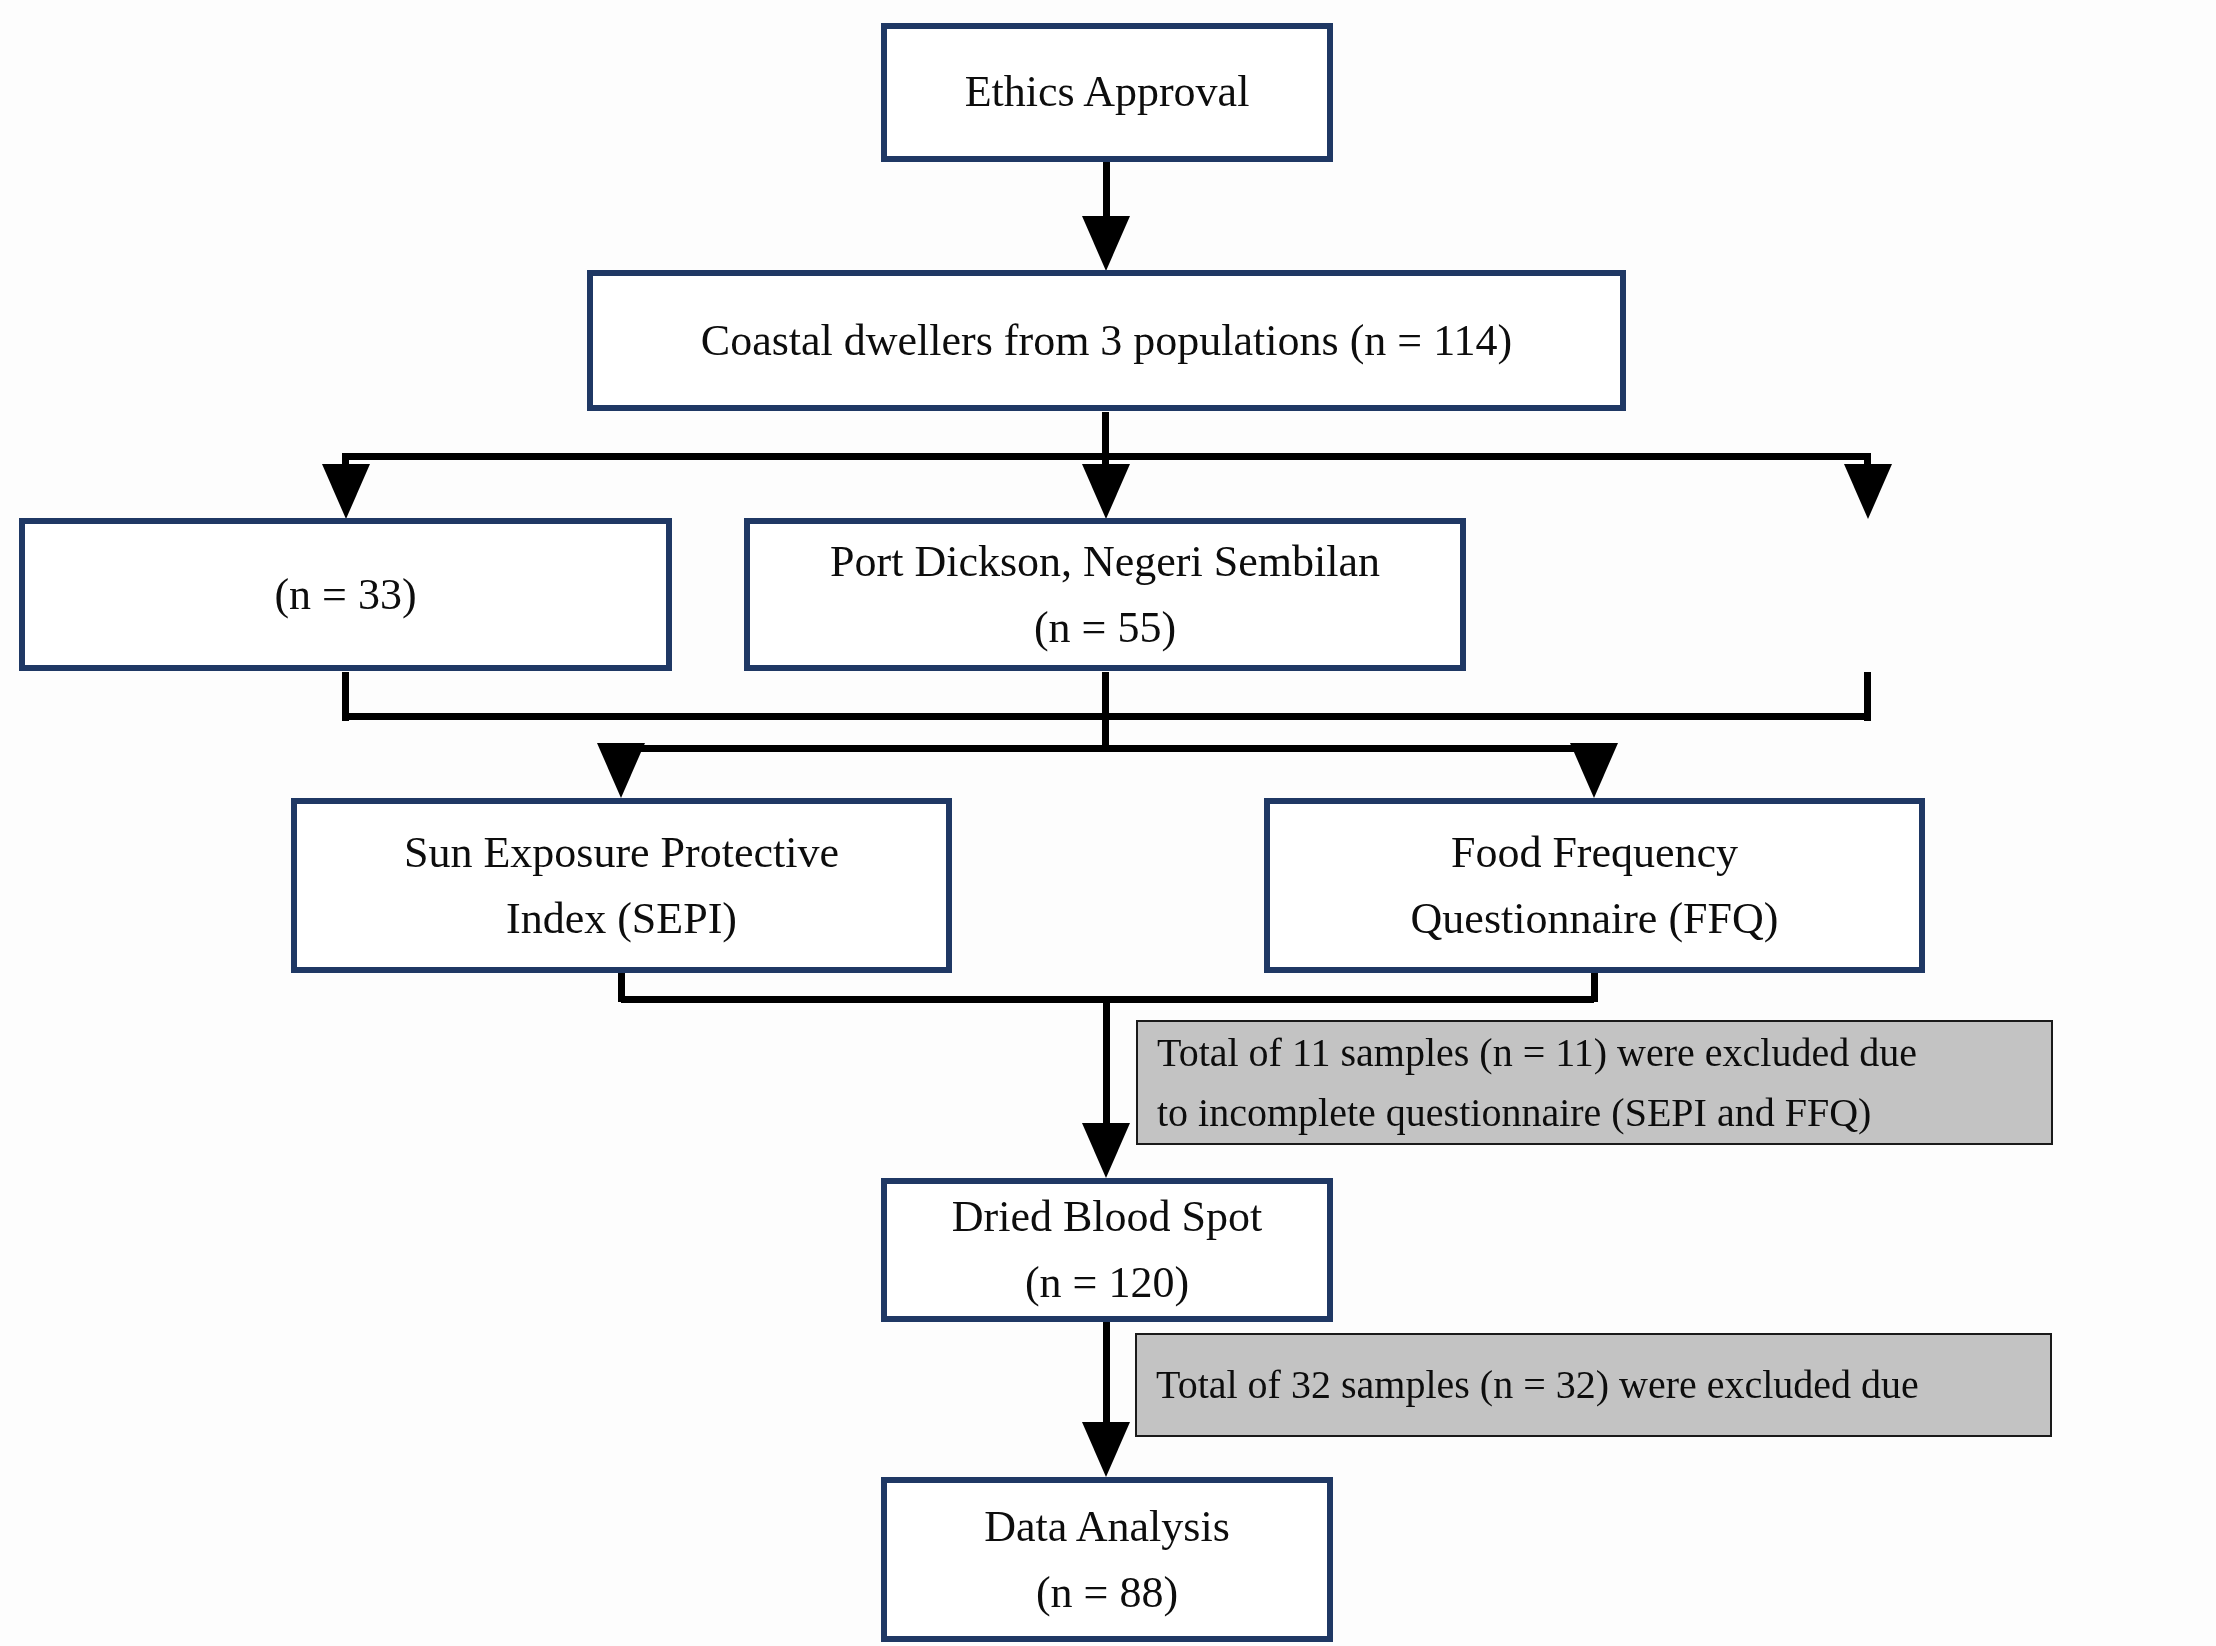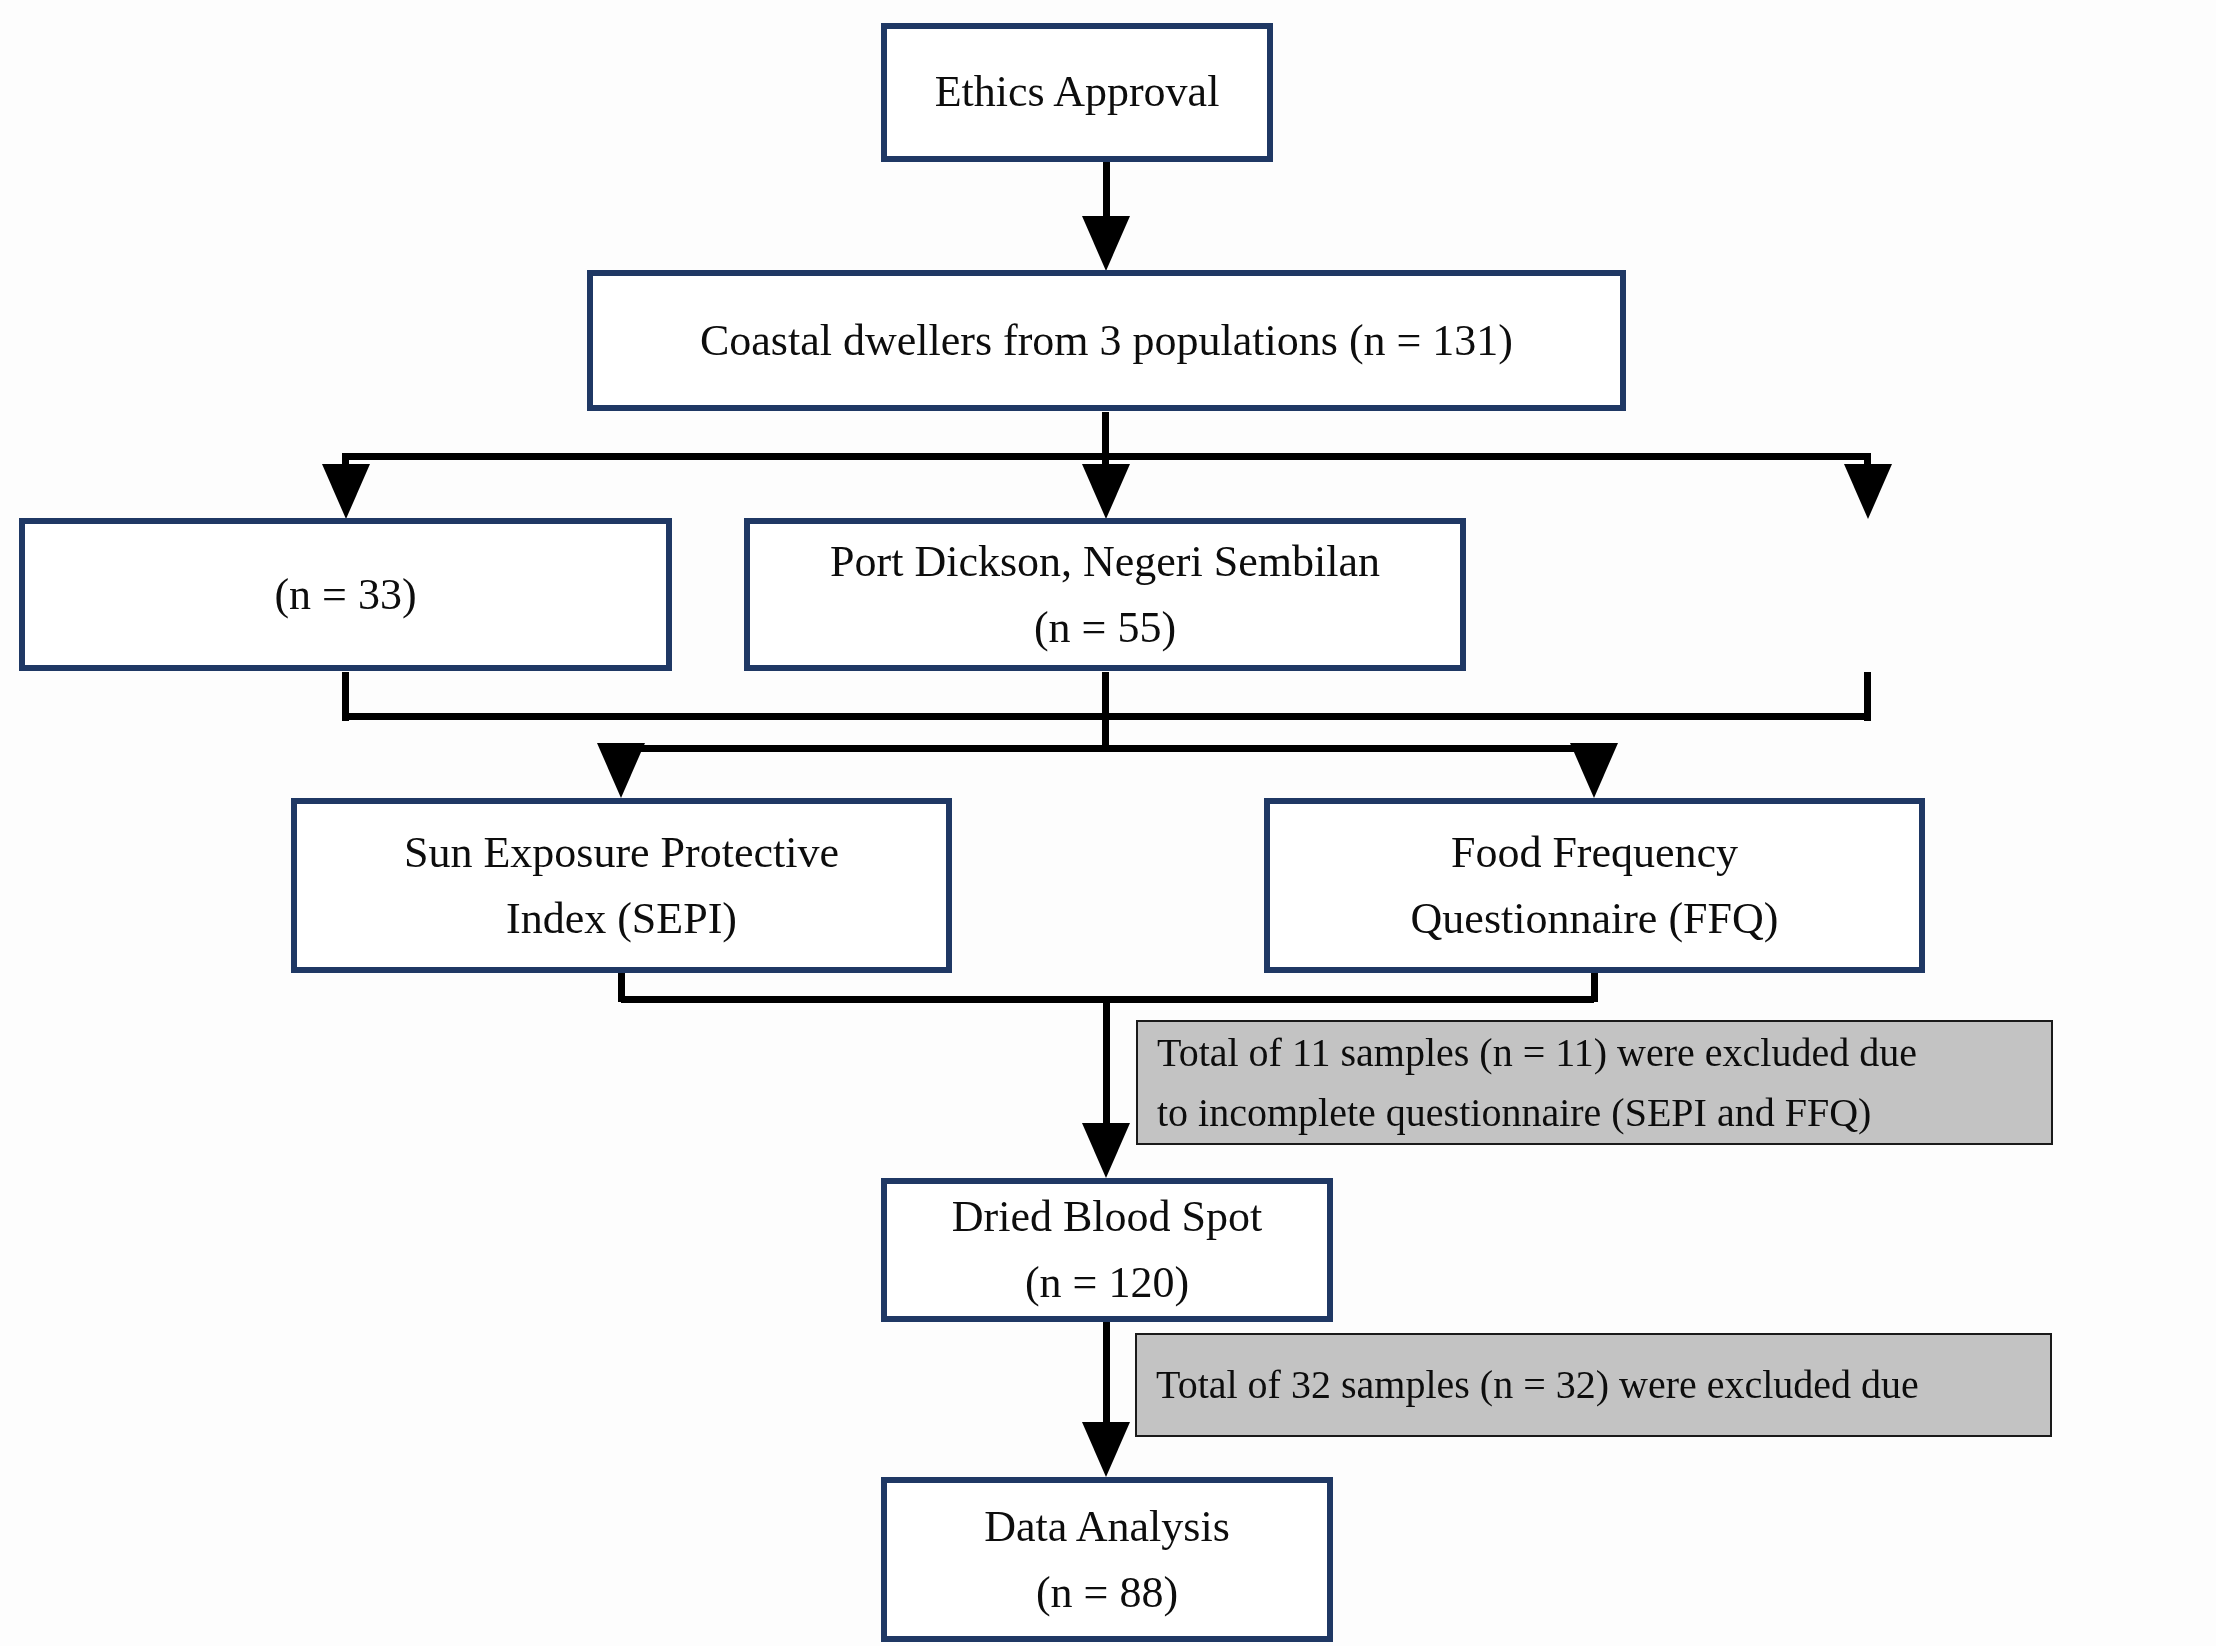--- a/index.html
+++ b/index.html
@@ -83,26 +83,26 @@
 
   <div class="cl" style="left:618px; top:973px; width:6.8px; height:29.4px;"></div>
   <div class="cl" style="left:1591px; top:973px; width:6.8px; height:29.4px;"></div>
   <div class="cl" style="left:621px; top:996px; width:973px; height:6.8px;"></div>
   <div class="cl" style="left:1103px; top:996px; width:6.8px; height:127px;"></div>
   <div class="ah" style="left:1082px; top:1123px;"></div>
 
   <div class="cl" style="left:1103px; top:1322px; width:6.8px; height:100px;"></div>
   <div class="ah" style="left:1082px; top:1422px;"></div>
 
-  <div class="nbox" style="left:881px; top:22.6px; width:392px; height:139px;">
+  <div class="nbox" style="left:881px; top:22.6px; width:452px; height:139px;">
     <div class="tl">Ethics Approval</div>
   </div>
 
   <div class="nbox" style="left:587px; top:270px; width:1039px; height:141px;">
-    <div class="tl">Coastal dwellers from 3 populations (n = 131)</div>
+    <div class="tl">Coastal dwellers from 3 populations (n = 114)</div>
   </div>
 
   <div class="nbox" style="left:19px; top:518px; width:653px; height:153px;">
     <div class="tl">(n = 33)</div>
   </div>
 
   <div class="nbox" style="left:744px; top:518px; width:722px; height:153px;">
     <div class="tl">Port Dickson, Negeri Sembilan</div>
     <div class="tl">(n = 55)</div>
   </div>

